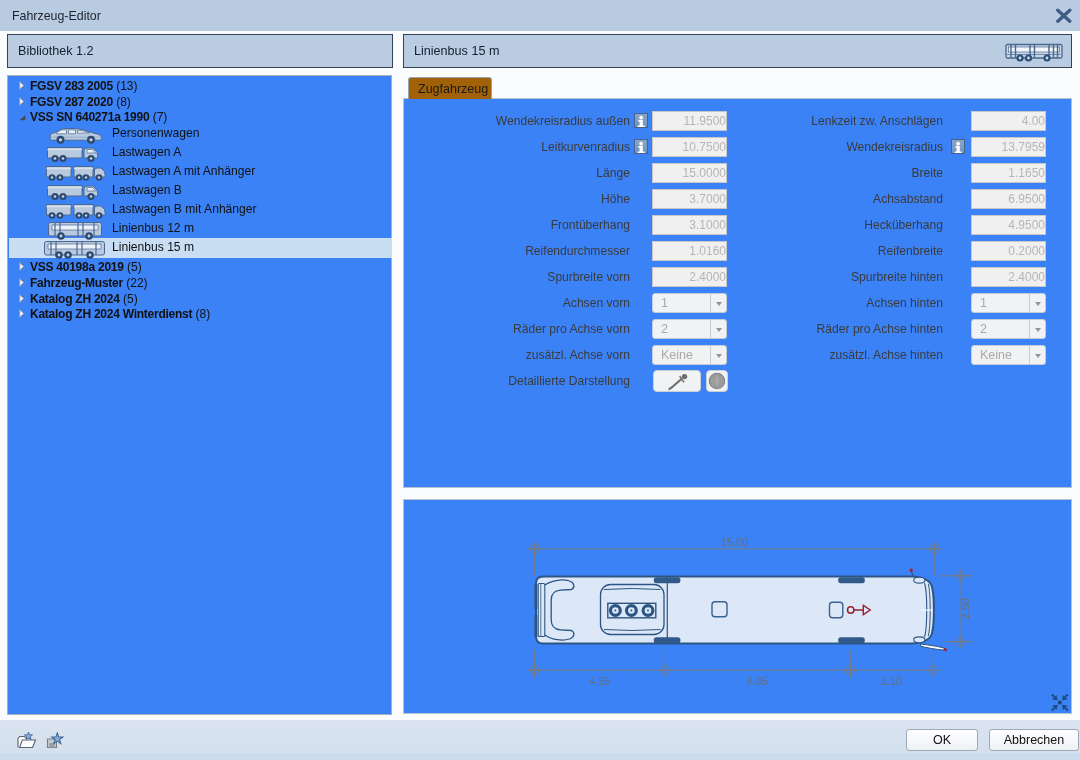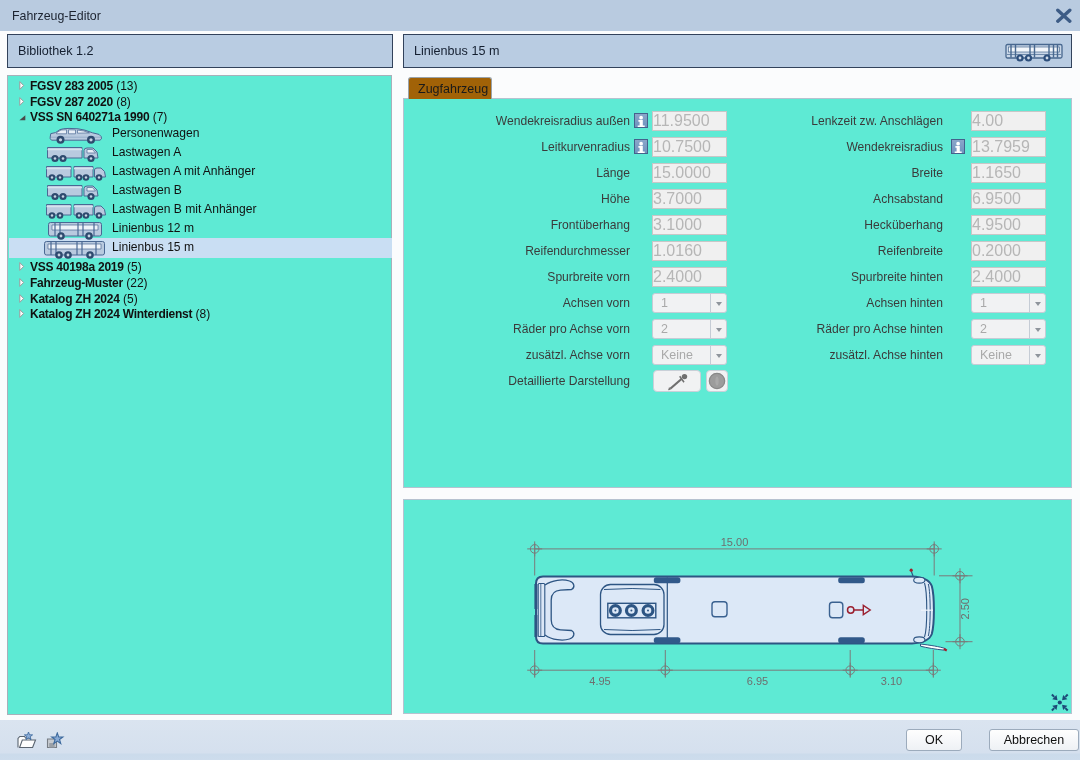--- a/index.html
+++ b/index.html
@@ -3,42 +3,42 @@
 <meta charset="utf-8">
 <style>
 *{margin:0;padding:0;box-sizing:border-box}
 html,body{width:1080px;height:760px;overflow:hidden}
 body{font-family:"Liberation Sans",sans-serif;position:relative;background:#fbfcfd}
 .titlebar{position:absolute;left:0;top:0;width:1080px;height:31px;background:#b9cbe0}
 .title{position:absolute;left:12px;top:9px;font-size:12.4px;color:#1c2330}
 .hdr{position:absolute;top:34px;height:34px;background:#b9cce2;border:1px solid #32425b;font-weight:normal;font-size:12.6px;color:#141f30;line-height:32px;padding-left:10px}
 .hdrL{left:7px;width:386px}
 .hdrR{left:403px;width:669px}
-.panel{position:absolute;background:#5eead4}
+.panel{position:absolute;background:#3b82f6}
 .tree{left:7px;top:75px;width:385px;height:640px;border:1px solid #a8b0ba}
 .formp{left:403px;top:98px;width:669px;height:390px;border:1px solid #b6c2d0}
 .diag{left:403px;top:499px;width:669px;height:215px;border:1px solid #b6c2d0}
 .tab{position:absolute;left:408px;top:77px;width:84px;height:22px;background:#a16207;border:1px solid #99a3ac;border-bottom:none;border-radius:3px 3px 0 0;font-size:12.5px;color:#1a1a1a;padding:4px 0 0 9px;z-index:5}
 .bottombar{position:absolute;left:0;top:720px;width:1080px;height:40px;background:linear-gradient(#dae4f0 0px,#d5e0ee 32px,#d5e0ee 33px,#cbdbeb 34px,#cddcec 40px)}
 .btn{position:absolute;top:729px;height:22px;border:1px solid #9cabbc;border-radius:3px;background:linear-gradient(#fefefe,#eef1f5);font-size:12.5px;text-align:center;line-height:20px;color:#101010}
 
 .trow{position:absolute;left:1px;width:383px;height:18px;font-size:12px;color:#111;white-space:nowrap;line-height:18px}
 .trow b{font-weight:bold;letter-spacing:-0.25px}
 .exp{position:absolute;left:10px;top:4px}
 .exp svg{display:block}
 .tname{position:absolute;left:21px;top:0}
 .crow{position:absolute;left:1px;width:383px;height:19px;font-size:12.1px;color:#111;white-space:nowrap;line-height:19px}
 .crow .txt{position:absolute;left:103px;top:0}
 .crow svg{position:absolute;top:2px}
 .sel{position:absolute;left:1px;top:162px;width:383px;height:20px;background:#c9def3}
 
 .lbl{position:absolute;font-size:12.1px;color:#3b3b3b;text-align:right;height:16px;line-height:16px;white-space:nowrap}
 .lblL{left:415px;width:215px}
 .lblR{left:745px;width:198px}
-.inp{position:absolute;width:75px;height:20px;background:#f0f0f0;border:1px solid #c7c7c7;color:#b6b6b6;font-size:16px;text-align:left;line-height:18px}
+.inp{position:absolute;width:75px;height:20px;background:#f0f0f0;border:1px solid #c7c7c7;color:#b6b6b6;font-size:12px;text-align:right;line-height:18px}
 .dd{position:absolute;width:75px;height:20px;background:#f1f2f3;border:1px solid #c5ccd5;border-radius:3px;color:#a9a9a9;font-size:12.5px;line-height:18px;padding-left:8px}
 .ddsep{position:absolute;right:15px;top:0;width:1px;height:18px;background:#c5ccd5}
 .ddarr{position:absolute;right:4px;top:8px;width:0;height:0;border-left:3.5px solid transparent;border-right:3.5px solid transparent;border-top:4px solid #8f959c}
 .info{position:absolute;width:14px;height:15px;background:linear-gradient(#8aa6c9,#6f94bf);border:1px solid #45618c;color:#fff;font-family:"Liberation Serif",serif;font-weight:bold;font-size:11.5px;text-align:center;line-height:13px}
 .toolbtn{position:absolute;height:22px;border:1px solid #c9d0d8;border-radius:4px;background:#f1f2f3}
 </style>
 </head>
 <body>
 <div class="titlebar">
     <span class="title">Fahrzeug-Editor</span>
@@ -403,14 +403,14 @@
 <path d="M1 15.5 L1 6.5 L2.8 4.5 L7.5 4.5 L8.8 6.3 L13.5 6.3 L13.5 7.8" fill="#fdfdfd" stroke="#5a6470" stroke-width="1.1"></path>
 <path d="M2.6 15.5 L5.3 8 L18.5 8 L15.6 15.5 Z" fill="#fdfdfd" stroke="#5a6470" stroke-width="1.1"></path>
 <path transform="translate(11.5,4.2) scale(0.78)" d="M0 -5.5 L1.29 -1.78 L5.23 -1.7 L2.09 0.68 L3.23 4.45 L0 2.2 L-3.23 4.45 L-2.09 0.68 L-5.23 -1.7 L-1.29 -1.78 Z" fill="#8fb0da" stroke="#3f6b9e" stroke-width="1.1"></path>
 </svg>
 <svg style="position:absolute;left:46px;top:12px" width="19" height="18" viewBox="0 0 19 18">
 <path d="M1.5 7 L1.5 15.5 L10.5 15.5 L10.5 7 Z" fill="#c7cbd0" stroke="#777d84" stroke-width="1.1"></path>
 <rect x="3.2" y="11" width="5.5" height="4.5" fill="#9aa0a7"></rect>
 <path transform="translate(11.3,6.8)" d="M0 -5.9 L1.38 -1.91 L5.61 -1.82 L2.24 0.73 L3.46 4.77 L0 2.36 L-3.46 4.77 L-2.24 0.73 L-5.61 -1.82 L-1.38 -1.91 Z" fill="#89abd6" stroke="#3f6b9e" stroke-width="1.1"></path>
 </svg>
 </div>
-<div class="btn" style="left:906px;width:56px">OK</div>
+<div class="btn" style="left:906px;width:72px">OK</div>
 <div class="btn" style="left:989px;width:90px">Abbrechen</div>
 
 </body></html>

